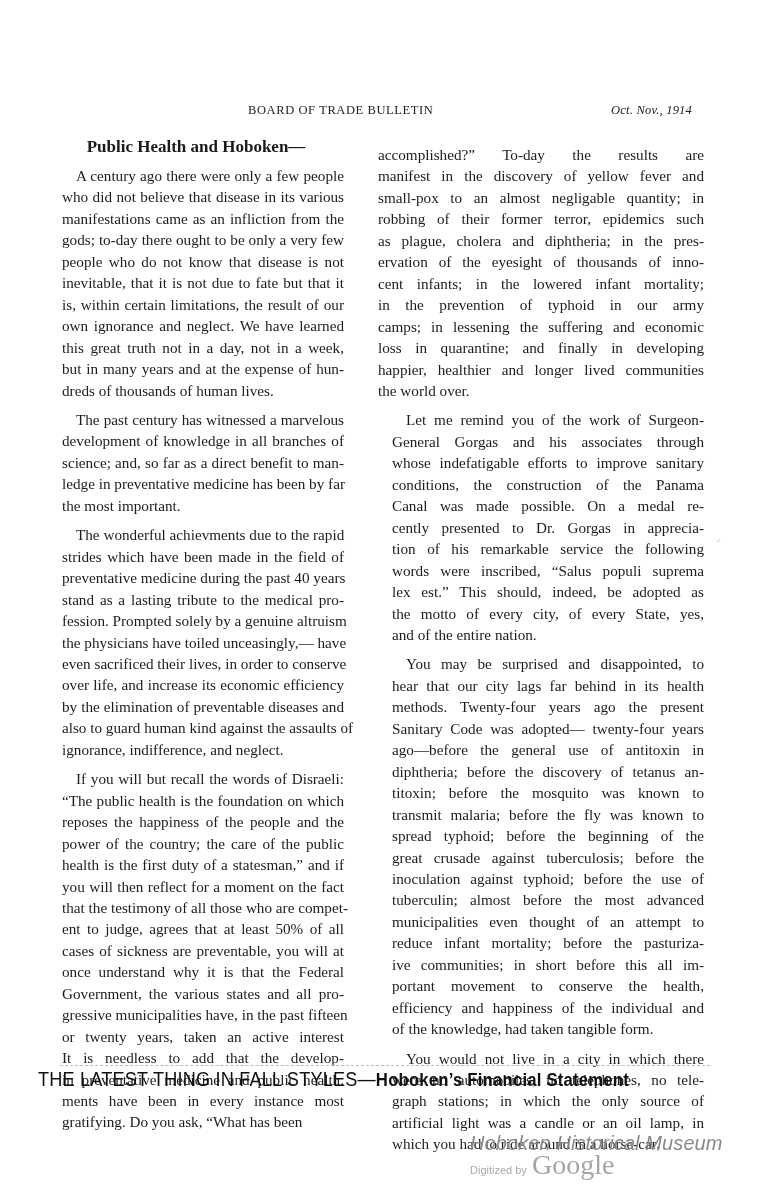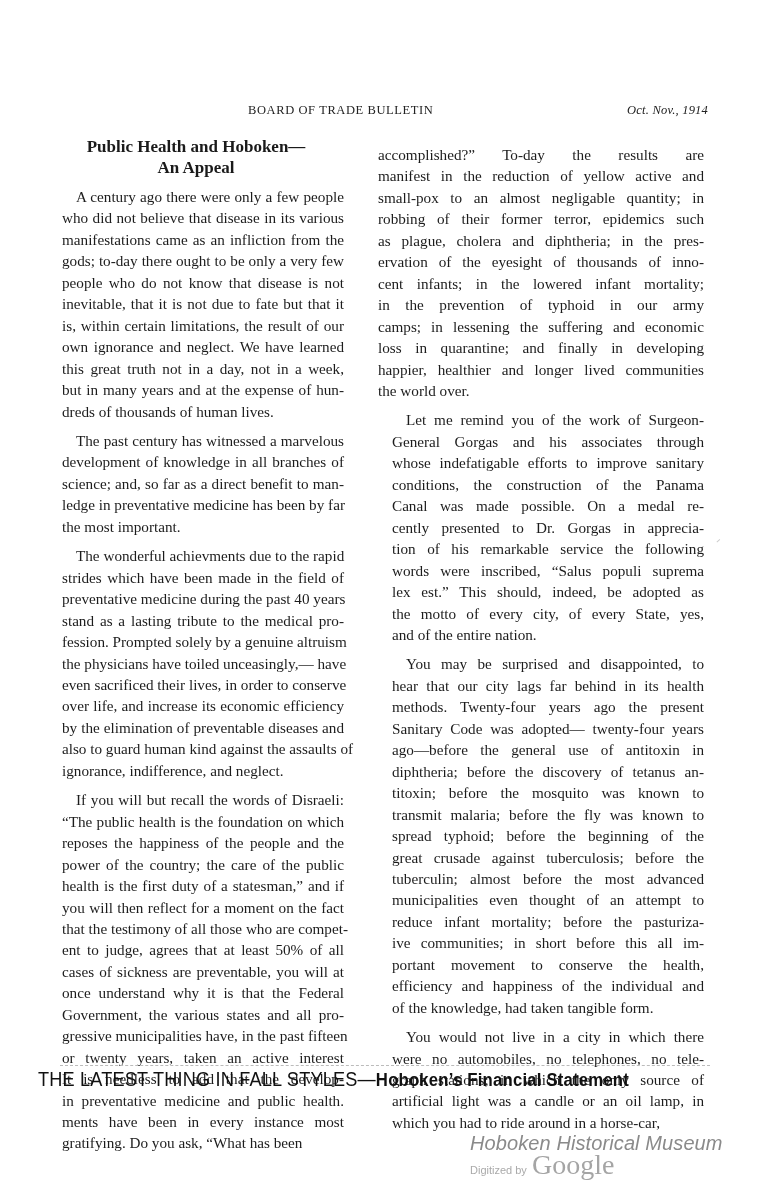--- a/index.html
+++ b/index.html
@@ -5,21 +5,21 @@
   html, body { margin: 0; padding: 0; }
   body {
     width: 767px; height: 1200px; background: #ffffff; position: relative; overflow: hidden;
     font-family: "DejaVu Serif", "Liberation Serif", serif; color: #1f1f1f;
   }
   .running-head {
     position: absolute; top: 103px; left: 248px; width: 460px; height: 18px;
     font-family: "Liberation Serif", serif; font-size: 12.5px; letter-spacing: 0.6px; color: #222;
   }
   .running-head .title { position: absolute; left: 0; top: 0; }
-  .running-head .date { position: absolute; right: 0; top: 0; font-style: italic; letter-spacing: 0.2px; }
+  .running-head .date { position: absolute; right: 16px; top: 0; font-style: italic; letter-spacing: 0.2px; }
 
   .col {
     position: absolute; top: 136px;
     font-family: "Liberation Serif", serif; font-size: 15.2px; line-height: 21.45px;
     text-align: justify; color: #1c1c1c;
   }
   .col-left { left: 40px; width: 312px; }
   .col-right { left: 370px; width: 342px; }
 
   .article-title {
@@ -55,21 +55,20 @@
 <body>
 
 <div class="running-head">
   <span class="title">BOARD OF TRADE BULLETIN</span>
   <span class="date">Oct. Nov., 1914</span>
 </div>
 
 <div class="col col-left">
   <h1 class="article-title">
     <span class="line last" style="text-align:right;text-align-last:center">Public Health and Hoboken—</span>
-    <span class="line last" style="text-align:center;text-align-last:center;margin-bottom:1px">An Appeal</span>
   </h1>
   <div id="left-paras">
       <p class="para">
         <span class="line" style="padding-left: 14px;">A century ago there were only a few people</span>
         <span class="line">who did not believe that disease in its various</span>
         <span class="line">manifestations came as an infliction from the</span>
         <span class="line">gods; to-day there ought to be only a very few</span>
         <span class="line">people who do not know that disease is not</span>
         <span class="line">inevitable, that it is not due to fate but that it</span>
         <span class="line">is, within certain limitations, the result of our</span>
@@ -117,21 +116,21 @@
         <span class="line">ments have been in every instance most</span>
         <span class="line last">gratifying.  Do you ask, “What has been</span>
       </p>
     </div>
 </div>
 
 <div class="col col-right">
   <div id="right-paras">
       <p class="para cont">
         <span class="line">accomplished?”  To-day the results are</span>
-        <span class="line">manifest in the reduction of yellow active and</span>
+        <span class="line">manifest in the discovery of yellow fever and</span>
         <span class="line">small-pox to an almost negligable quantity; in</span>
         <span class="line">robbing of their former terror, epidemics such</span>
         <span class="line">as plague, cholera and diphtheria; in the pres-</span>
         <span class="line">ervation of the eyesight of thousands of inno-</span>
         <span class="line">cent infants; in the lowered infant mortality;</span>
         <span class="line">in the prevention of typhoid in our army</span>
         <span class="line">camps; in lessening the suffering and economic</span>
         <span class="line">loss in quarantine; and finally in developing</span>
         <span class="line">happier, healthier and longer lived communities</span>
         <span class="line last">the world over.</span>
@@ -153,20 +152,21 @@
         <span class="line" style="padding-left: 14px;">You may be surprised and disappointed, to</span>
         <span class="line">hear that our city lags far behind in its health</span>
         <span class="line">methods.  Twenty-four years ago the present</span>
         <span class="line">Sanitary Code was adopted— twenty-four years</span>
         <span class="line">ago—before the general use of antitoxin in</span>
         <span class="line">diphtheria; before the discovery of tetanus an-</span>
         <span class="line">titoxin; before the mosquito was known to</span>
         <span class="line">transmit malaria; before the fly was known to</span>
         <span class="line">spread typhoid; before the beginning of the</span>
         <span class="line">great crusade against tuberculosis; before the</span>
+        <span class="line">inoculation against typhoid; before the use of</span>
         <span class="line">tuberculin; almost before the most advanced</span>
         <span class="line">municipalities even thought of an attempt to</span>
         <span class="line">reduce infant mortality;  before the pasturiza-</span>
         <span class="line">ive communities; in short before this all im-</span>
         <span class="line">portant movement to conserve the health,</span>
         <span class="line">efficiency and happiness of the individual and</span>
         <span class="line last">of the knowledge, had taken tangible form.</span>
       </p>
       <p class="para">
         <span class="line" style="padding-left: 14px;">You would not live in a city in which there</span>

